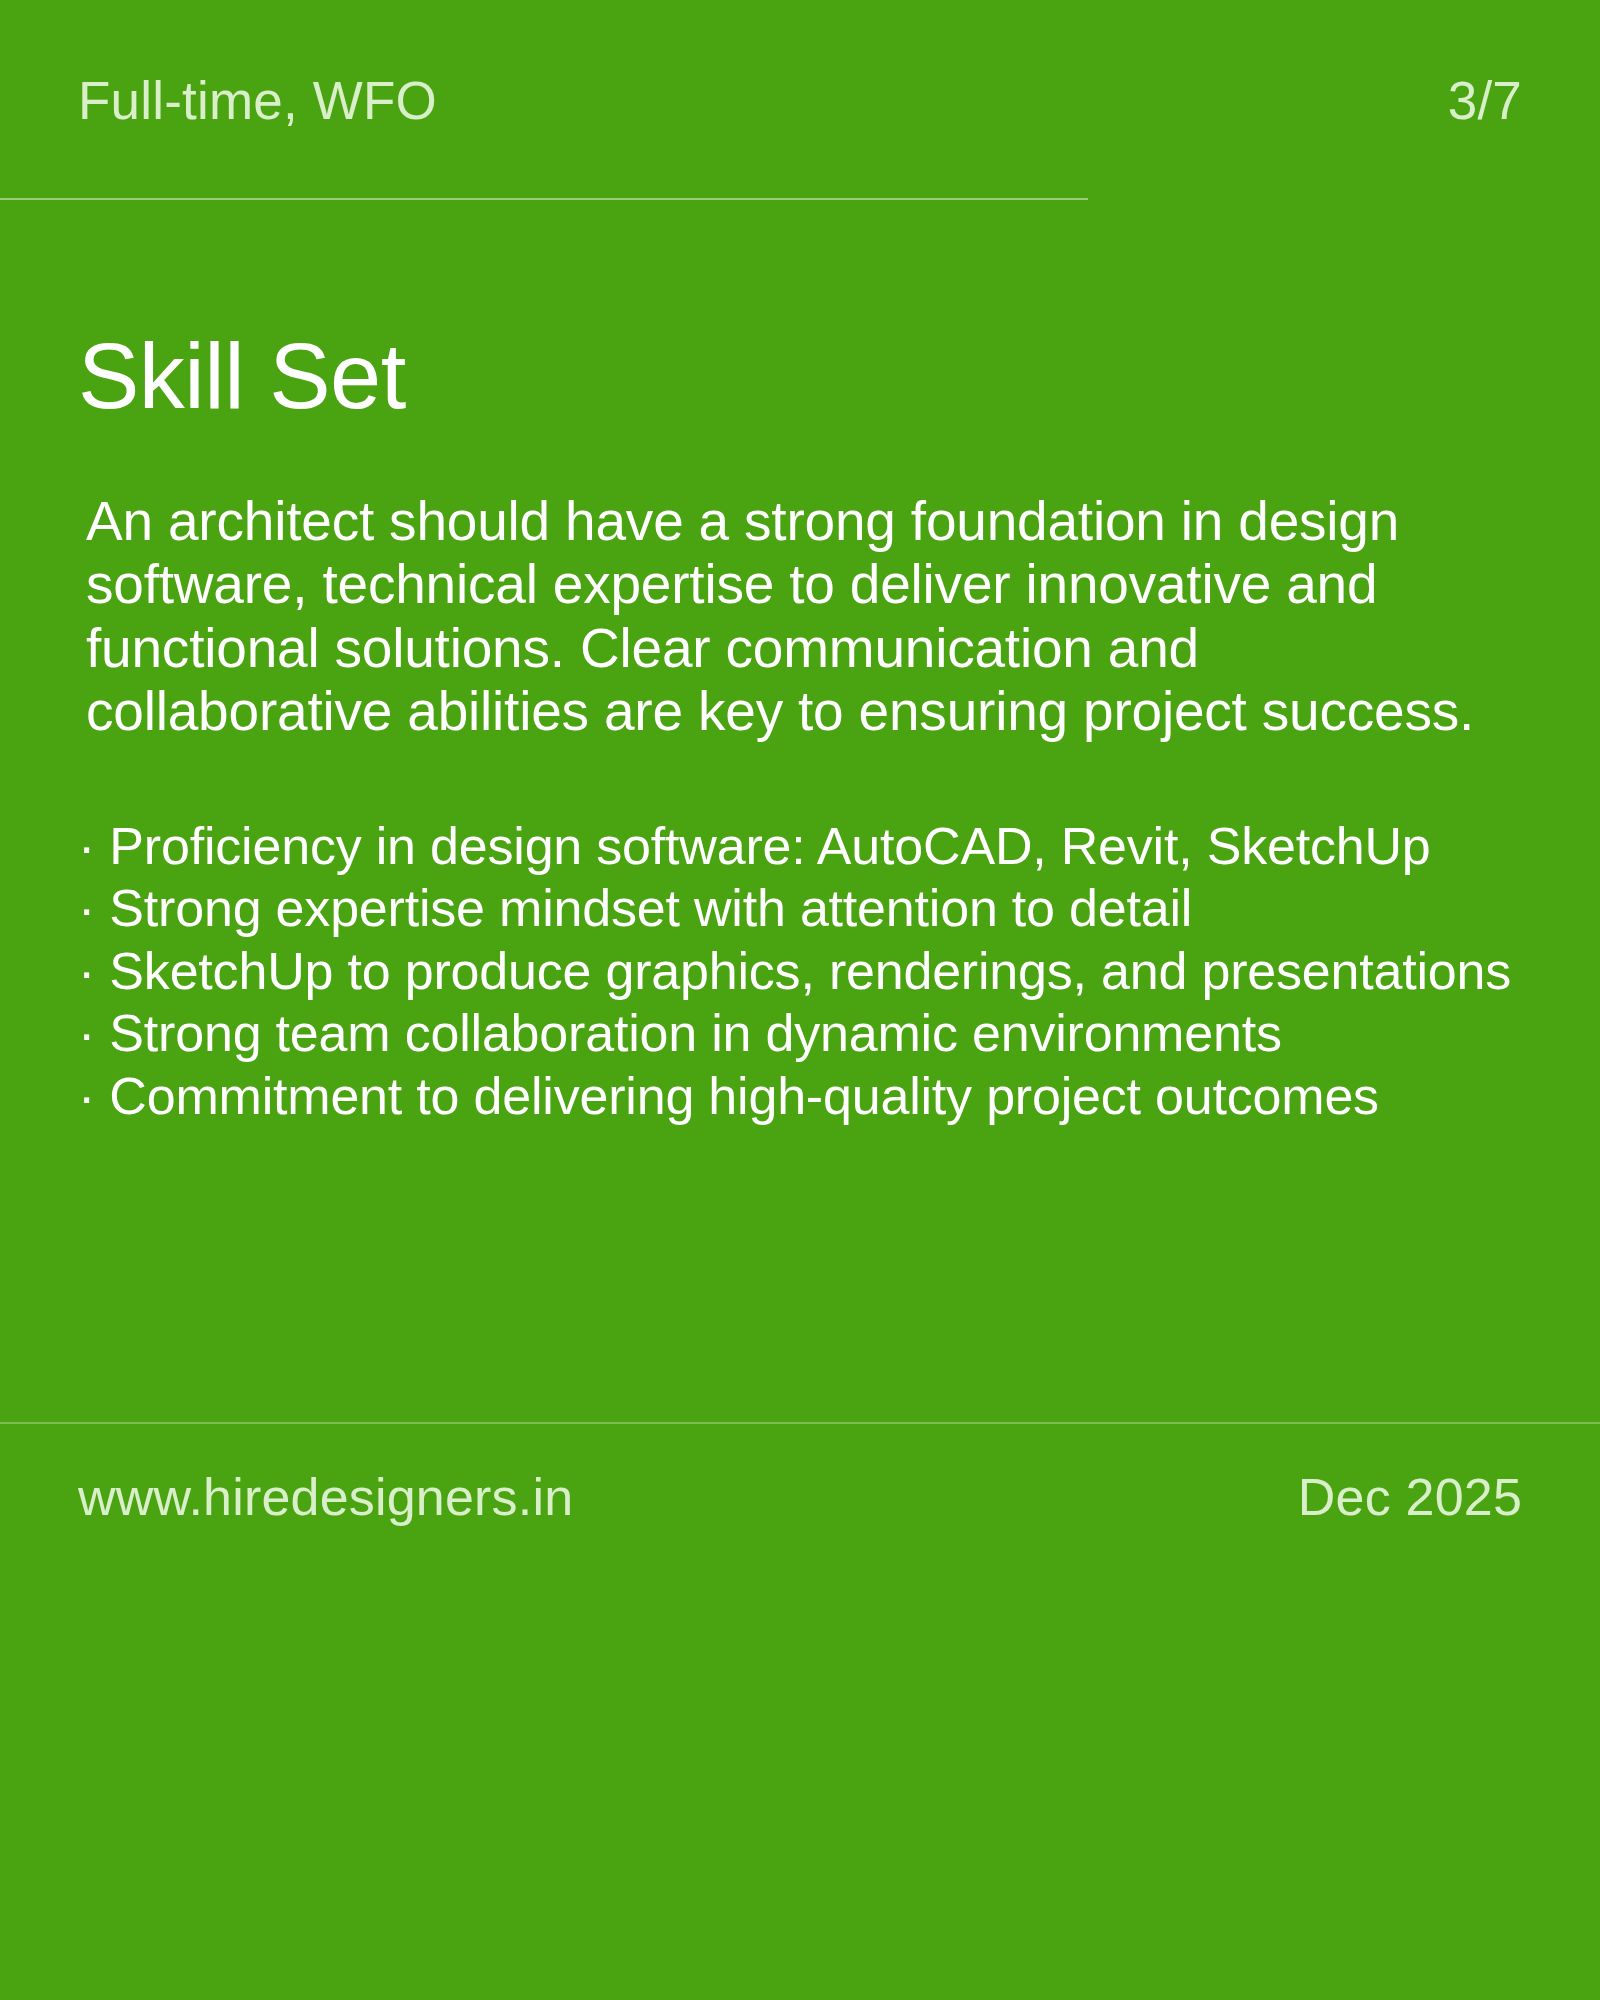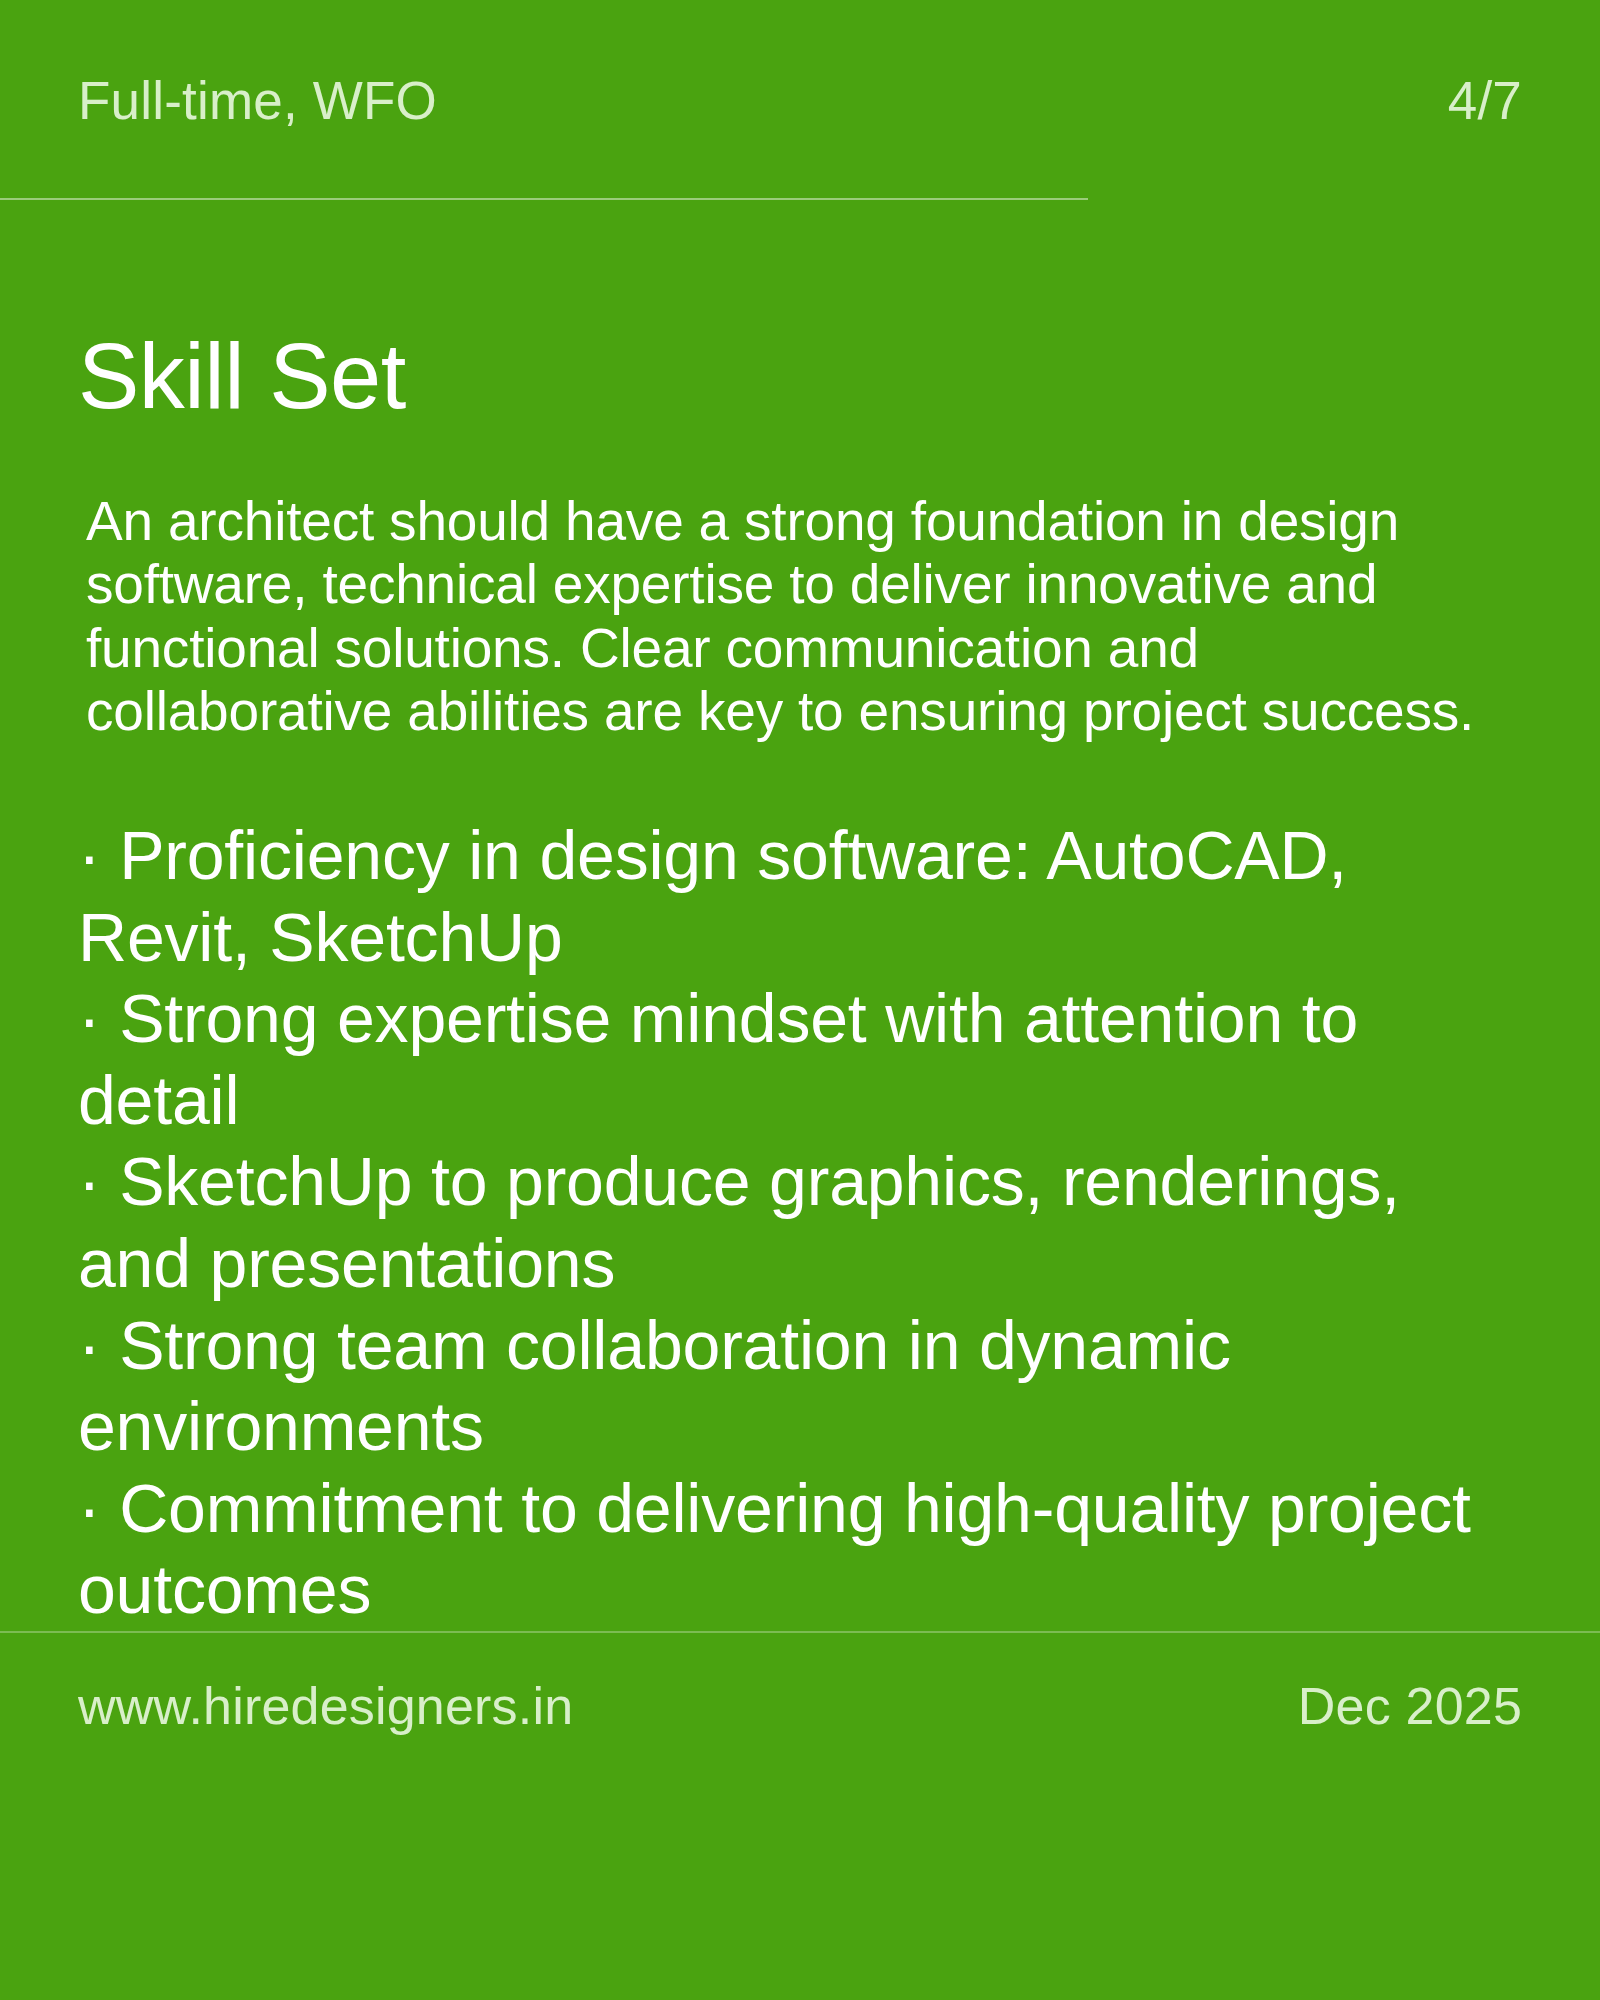--- a/index.html
+++ b/index.html
@@ -73,21 +73,21 @@
     margin: 8px;
     max-width: 1470px;
     letter-spacing: -0.2px;
   }
   .bullets {
     margin: 72px 0 0 0;
     padding: 0;
     list-style: none;
   }
   .bullets li {
-    font-size: 68px;
+    font-size: 52px;
     font-weight: 400;
     color: #ffffff;
     line-height: 1.2;
     letter-spacing: -0.2px;
     max-width: 1460px;
   }
 
   
   .footer {
     position: relative;
@@ -116,21 +116,21 @@
     letter-spacing: 0.2px;
   }
 </style>
 </head>
 <body>
 
 <div class="slide">
 
   <div class="header">
     <div class="header-left">Full-time, WFO</div>
-    <div class="header-right">4/7</div>
+    <div class="header-right">3/7</div>
     <div class="header-rule"></div>
   </div>
 
   <div class="body">
     <h1 class="title">Skill Set</h1>
 
     <p class="paragraph">An architect should have a strong foundation in design software, technical expertise to deliver innovative and functional solutions. Clear communication and collaborative abilities are key to ensuring project success.</p>
 
     <ul class="bullets">
       <li>· Proficiency in design software: AutoCAD, Revit, SketchUp</li>

